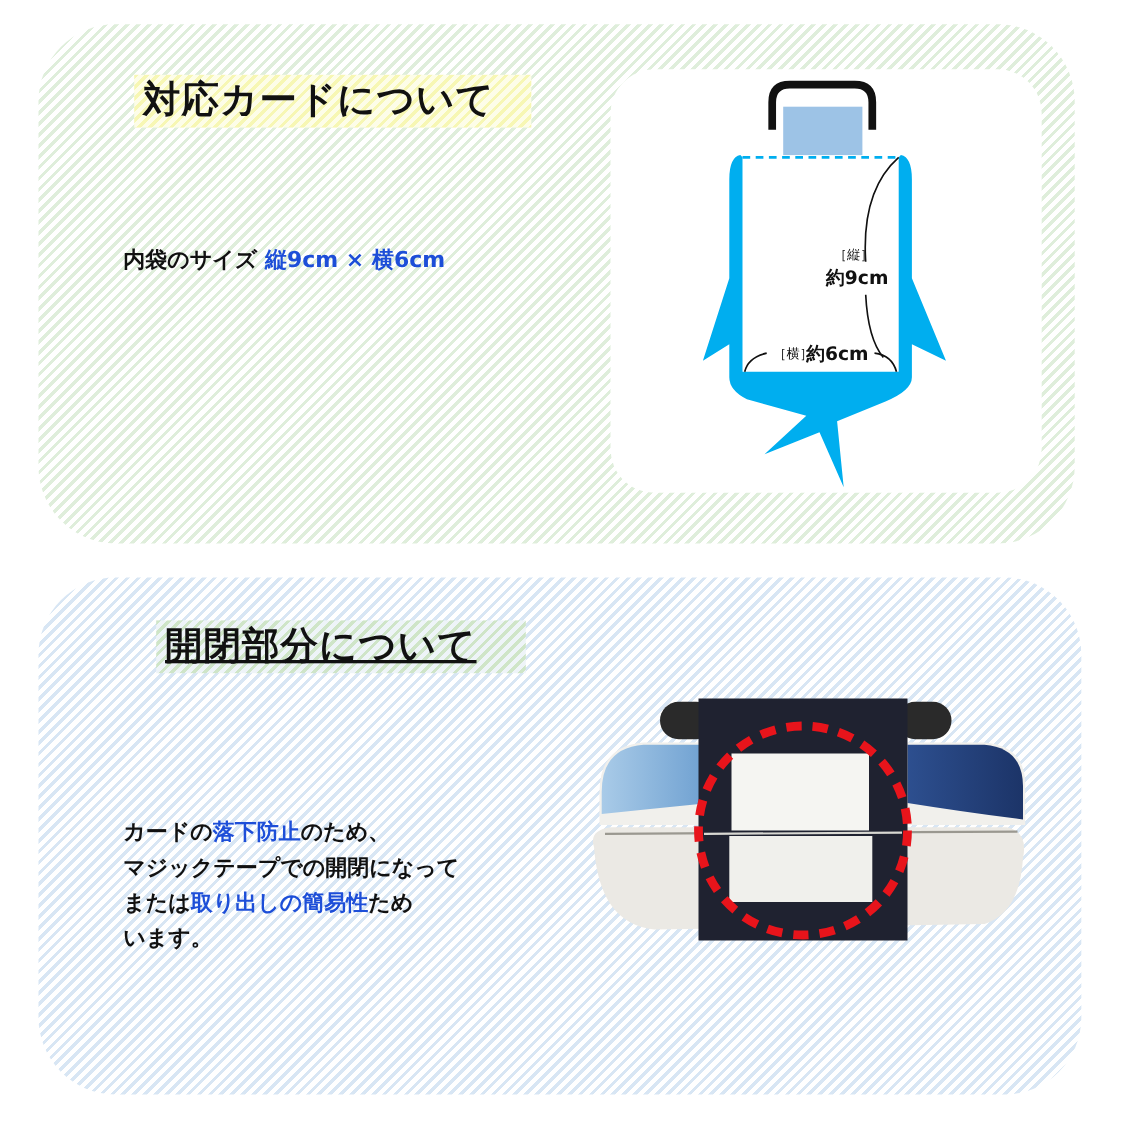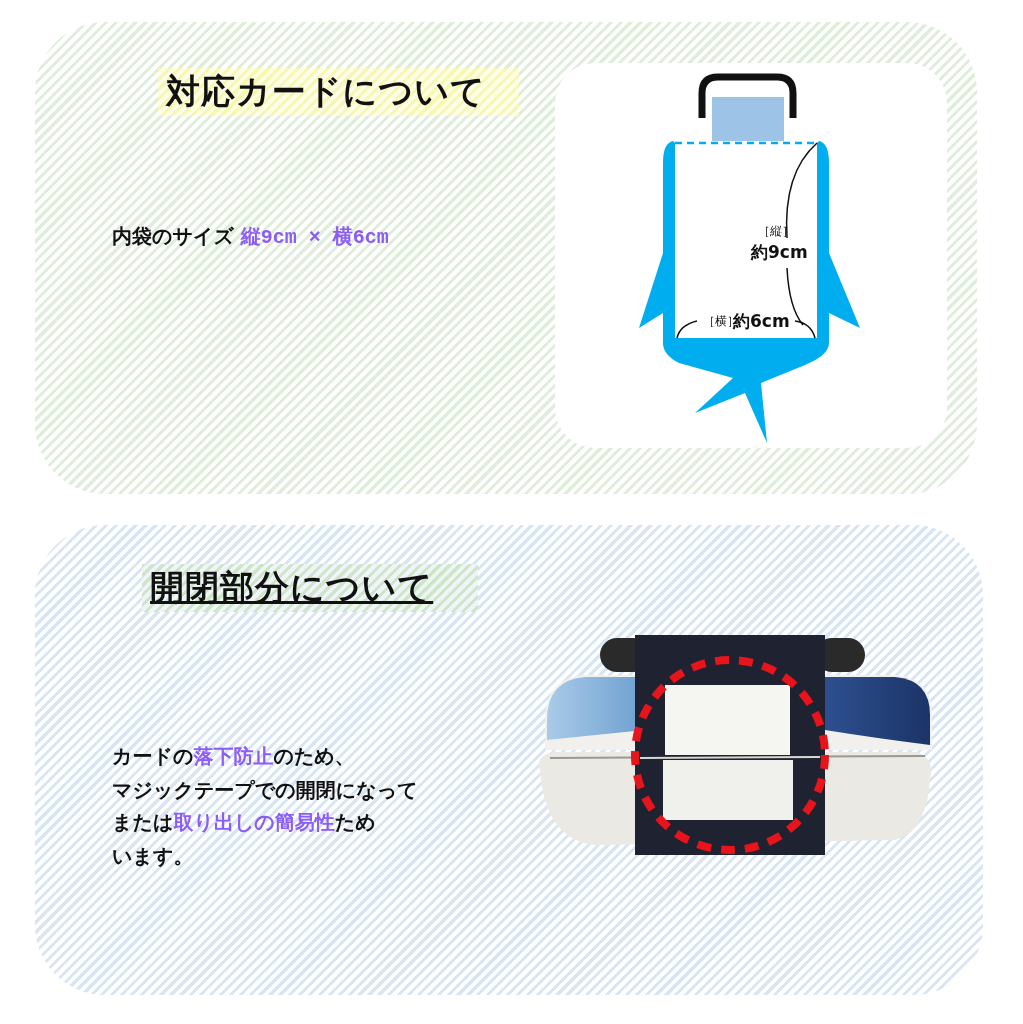--- a/index.html
+++ b/index.html
@@ -18,31 +18,30 @@
     left: 35px; top: 525px; width: 948px; height: 470px;
     background: repeating-linear-gradient(135deg, #d8e6f4 0px, #d8e6f4 3px, #ffffff 3px, #ffffff 7px);
   }
   .title {
     position: absolute; font-weight: bold; font-size: 34px; letter-spacing: 1px; line-height: 1;
     padding: 6px 8px;
   }
   .title-top {
     left: 122px; top: 68px; width: 345px; height: 36px;
     background: repeating-linear-gradient(135deg, #f7f7b4 0px, #f7f7b4 3px, #fdfde8 3px, #fdfde8 7px);
-    margin-left: 36px;
   }
   .title-bottom {
     left: 142px; top: 564px; width: 320px; height: 36px;
     background: repeating-linear-gradient(135deg, #cfe5c8 0px, #cfe5c8 3px, #eef4f8 3px, #eef4f8 7px);
     text-decoration: underline;
   }
   .body-text {
     position: absolute; font-weight: bold; font-size: 20px; line-height: 32px; white-space: nowrap;
   }
-  .red { color: #8b5cf6; font-family: Liberation Mono, monospace; }
+  .red { color: #1d4ed8; }
   .txt-top { left: 112px; top: 220px; }
   .txt-bottom { left: 112px; top: 740px; font-size: 20px; line-height: 32px; }
   .white-box {
     position: absolute; left: 555px; top: 63px; width: 392px; height: 385px;
     background: #ffffff; border-radius: 40px;
   }
   .diagram { position: absolute; left: 555px; top: 63px; }
   .photo { position: absolute; left: 535px; top: 630px; }
 </style>
 </head>

